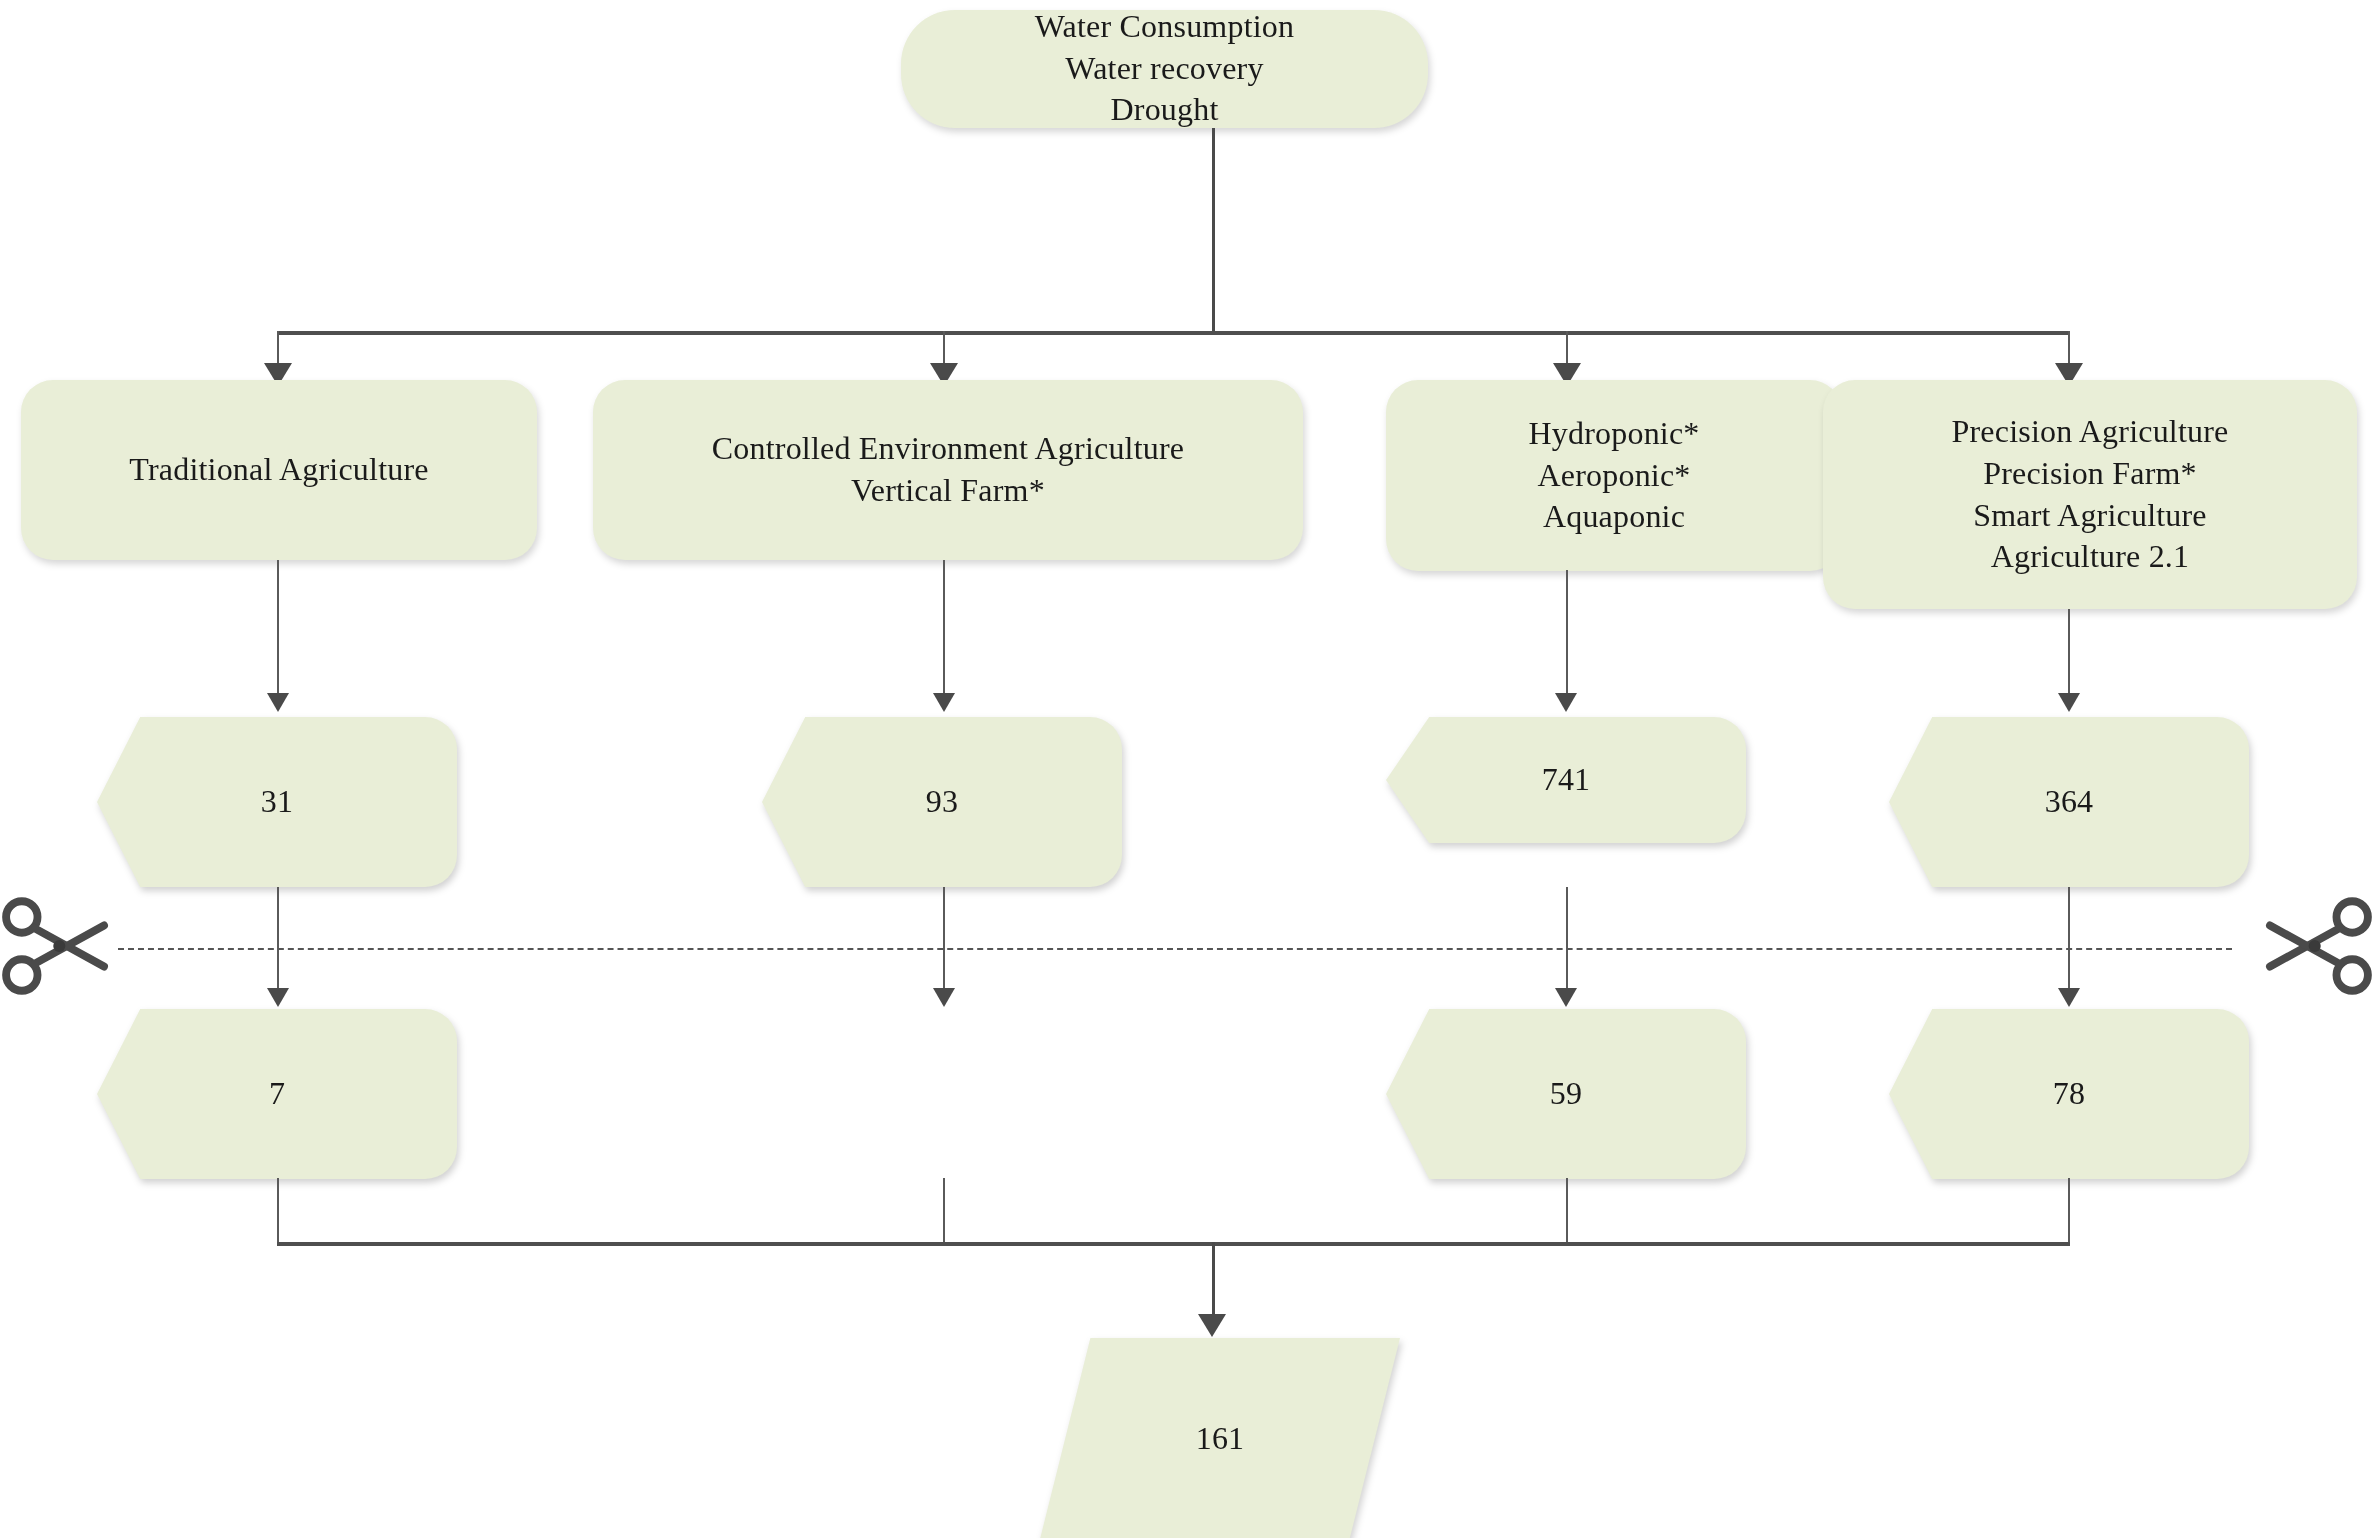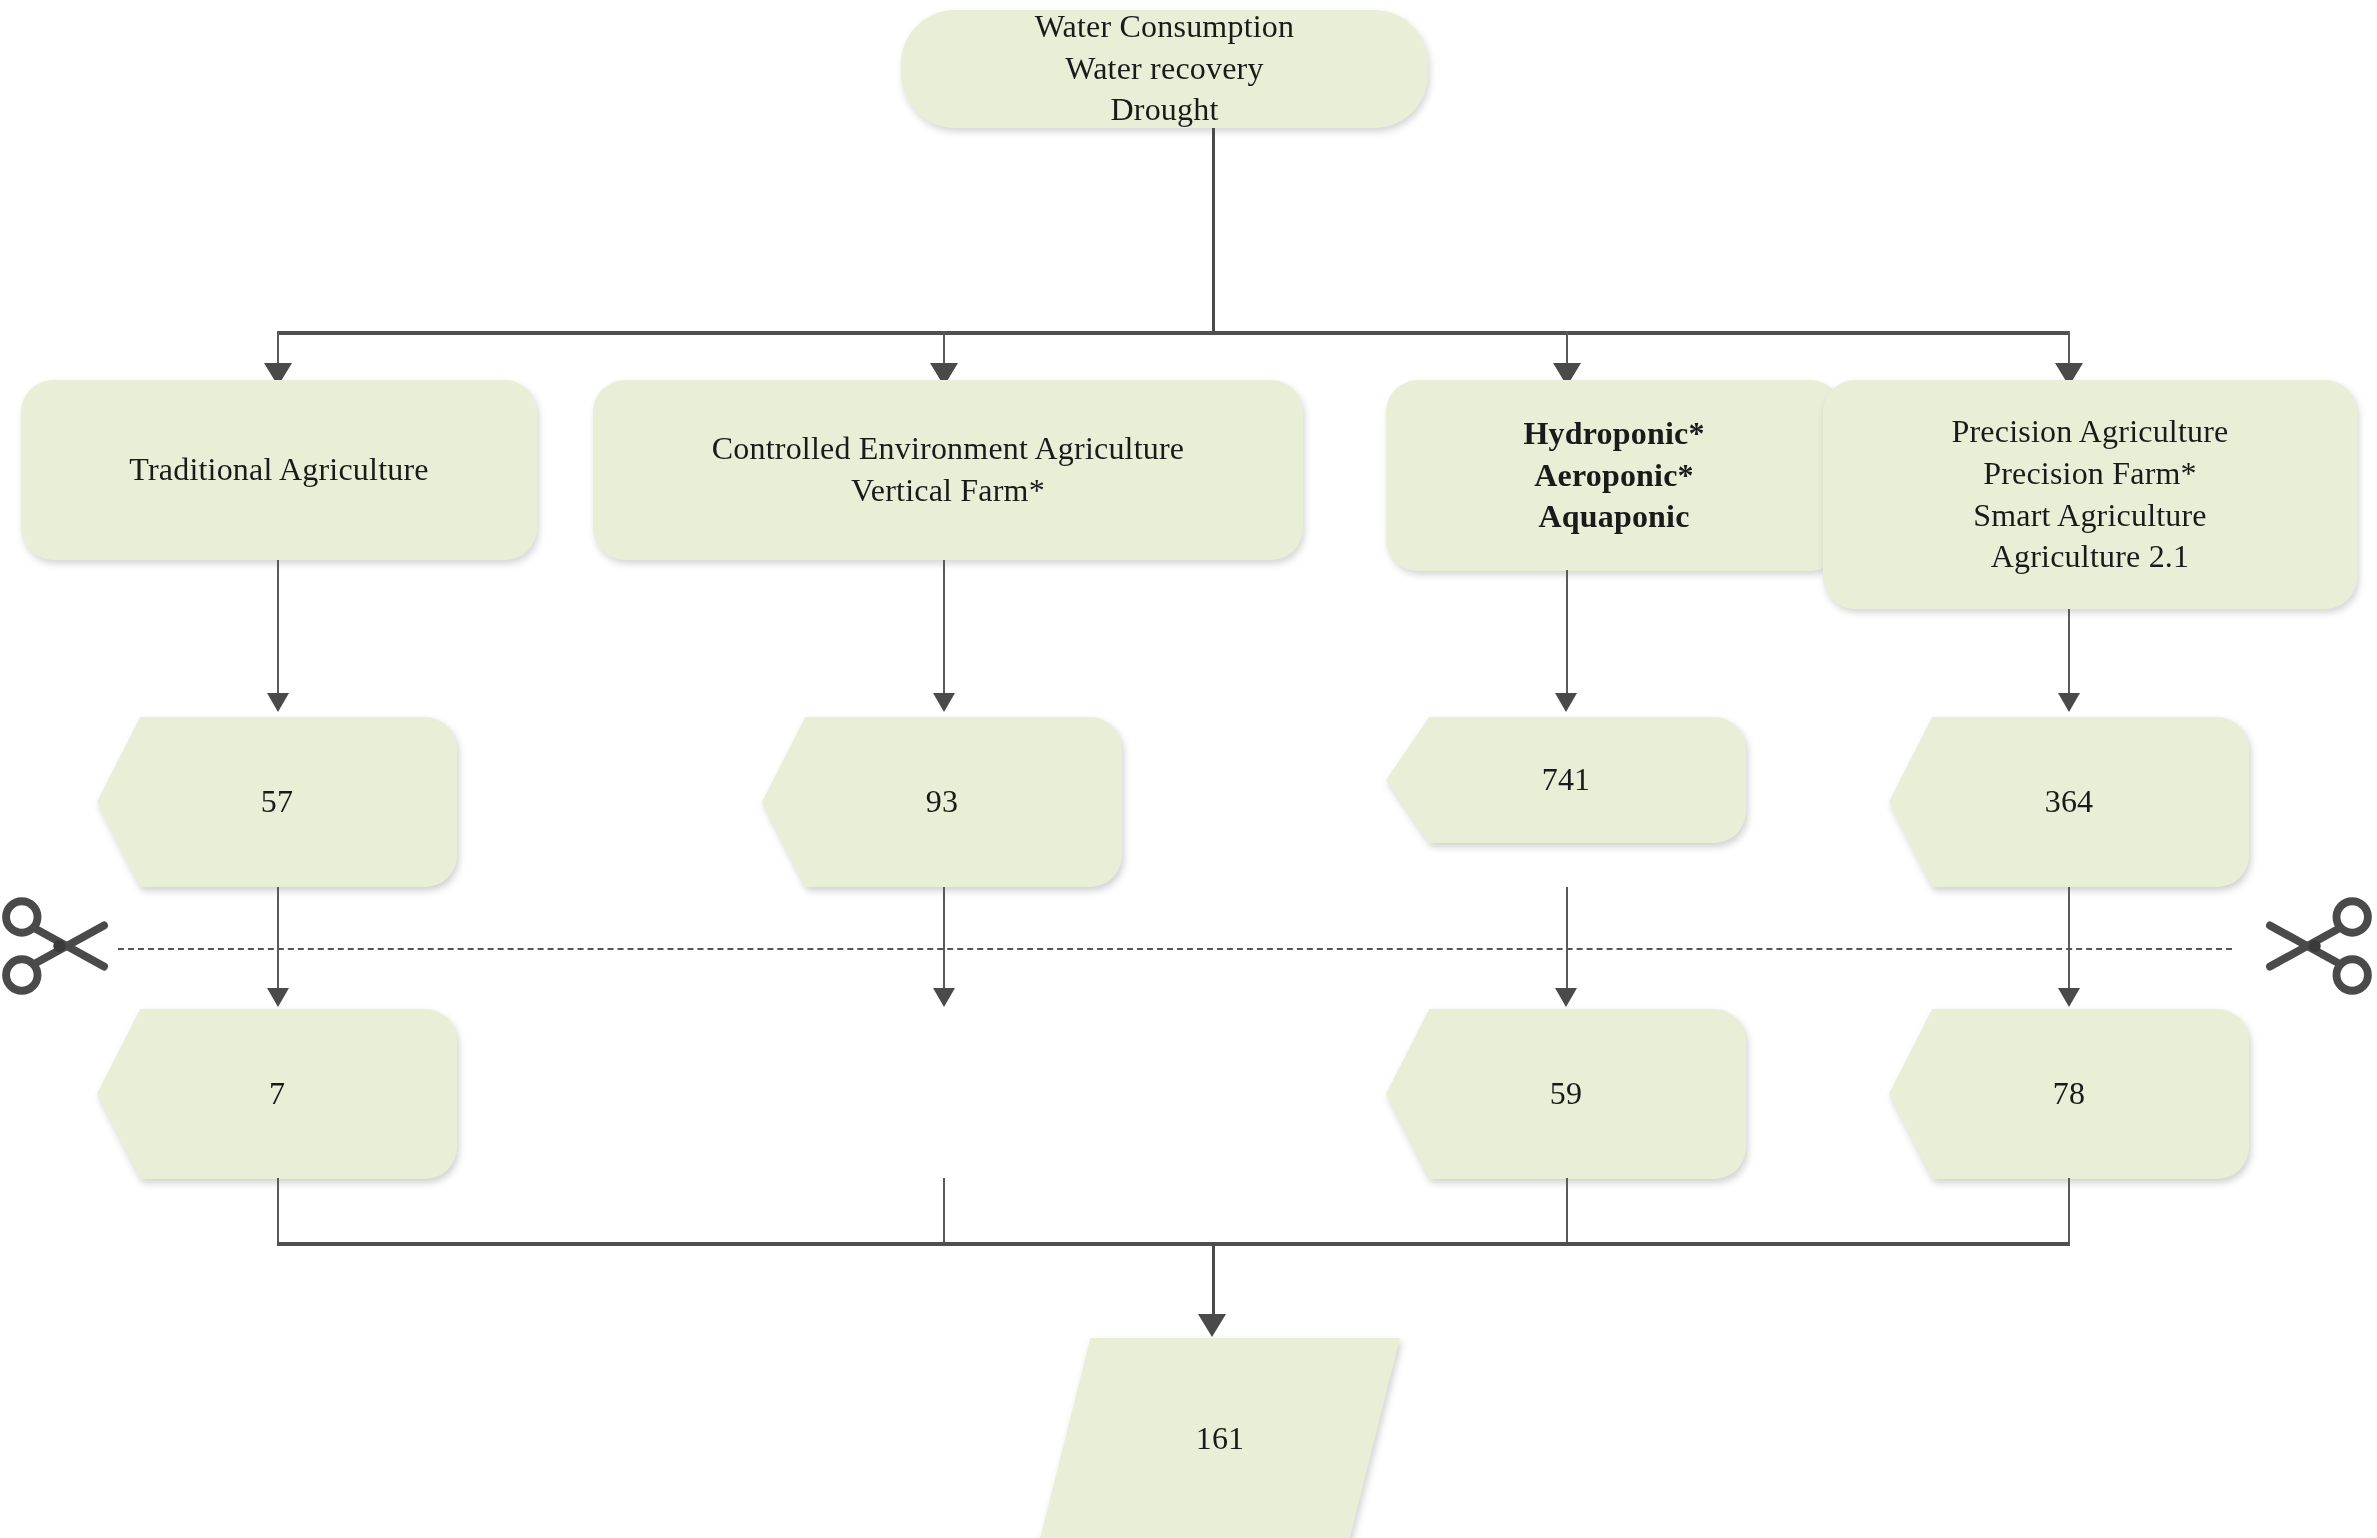--- a/index.html
+++ b/index.html
@@ -124,21 +124,21 @@
 
   <div class="node rounded-soft" style="left:21px; top:380px; width:516px; height:180px;">
     <span style="white-space:pre-line;">Traditional Agriculture</span>
   </div>
 
   <div class="node rounded-soft" style="left:593px; top:380px; width:710px; height:180px;">
     <span style="white-space:pre-line;">Controlled Environment Agriculture
 Vertical Farm*</span>
   </div>
 
-  <div class="node rounded-soft" style="left:1386px; top:380px; width:456px; height:191px;font-weight:bold;">
+  <div class="node rounded-soft" style="left:1386px; top:380px; width:456px; height:191px;">
     <span style="white-space:pre-line;">Hydroponic*
 Aeroponic*
 Aquaponic</span>
   </div>
 
   <div class="node rounded-soft" style="left:1823px; top:380px; width:534px; height:229px;">
     <span style="white-space:pre-line;">Precision Agriculture
 Precision Farm*
 Smart Agriculture
 Agriculture 2.1</span>
@@ -151,21 +151,21 @@
   <div class="arrowhead small" style="left:933px; top:693px;"></div>
 
   <div class="vline-thin" style="left:1566px; top:570px; height:128px;"></div>
   <div class="arrowhead small" style="left:1555px; top:693px;"></div>
 
   <div class="vline-thin" style="left:2068px; top:609px; height:90px;"></div>
   <div class="arrowhead small" style="left:2058px; top:693px;"></div>
 
   <div class="hexwrap" style="left:97px; top:717px; width:360px; height:170px;">
     <div class="node hexnode">
-      <span class="hexlabel">57</span>
+      <span class="hexlabel">31</span>
     </div>
   </div>
 
   <div class="hexwrap" style="left:762px; top:717px; width:360px; height:170px;">
     <div class="node hexnode">
       <span class="hexlabel">93</span>
     </div>
   </div>
 
   <div class="hexwrap" style="left:1386px; top:717px; width:360px; height:126px;">

